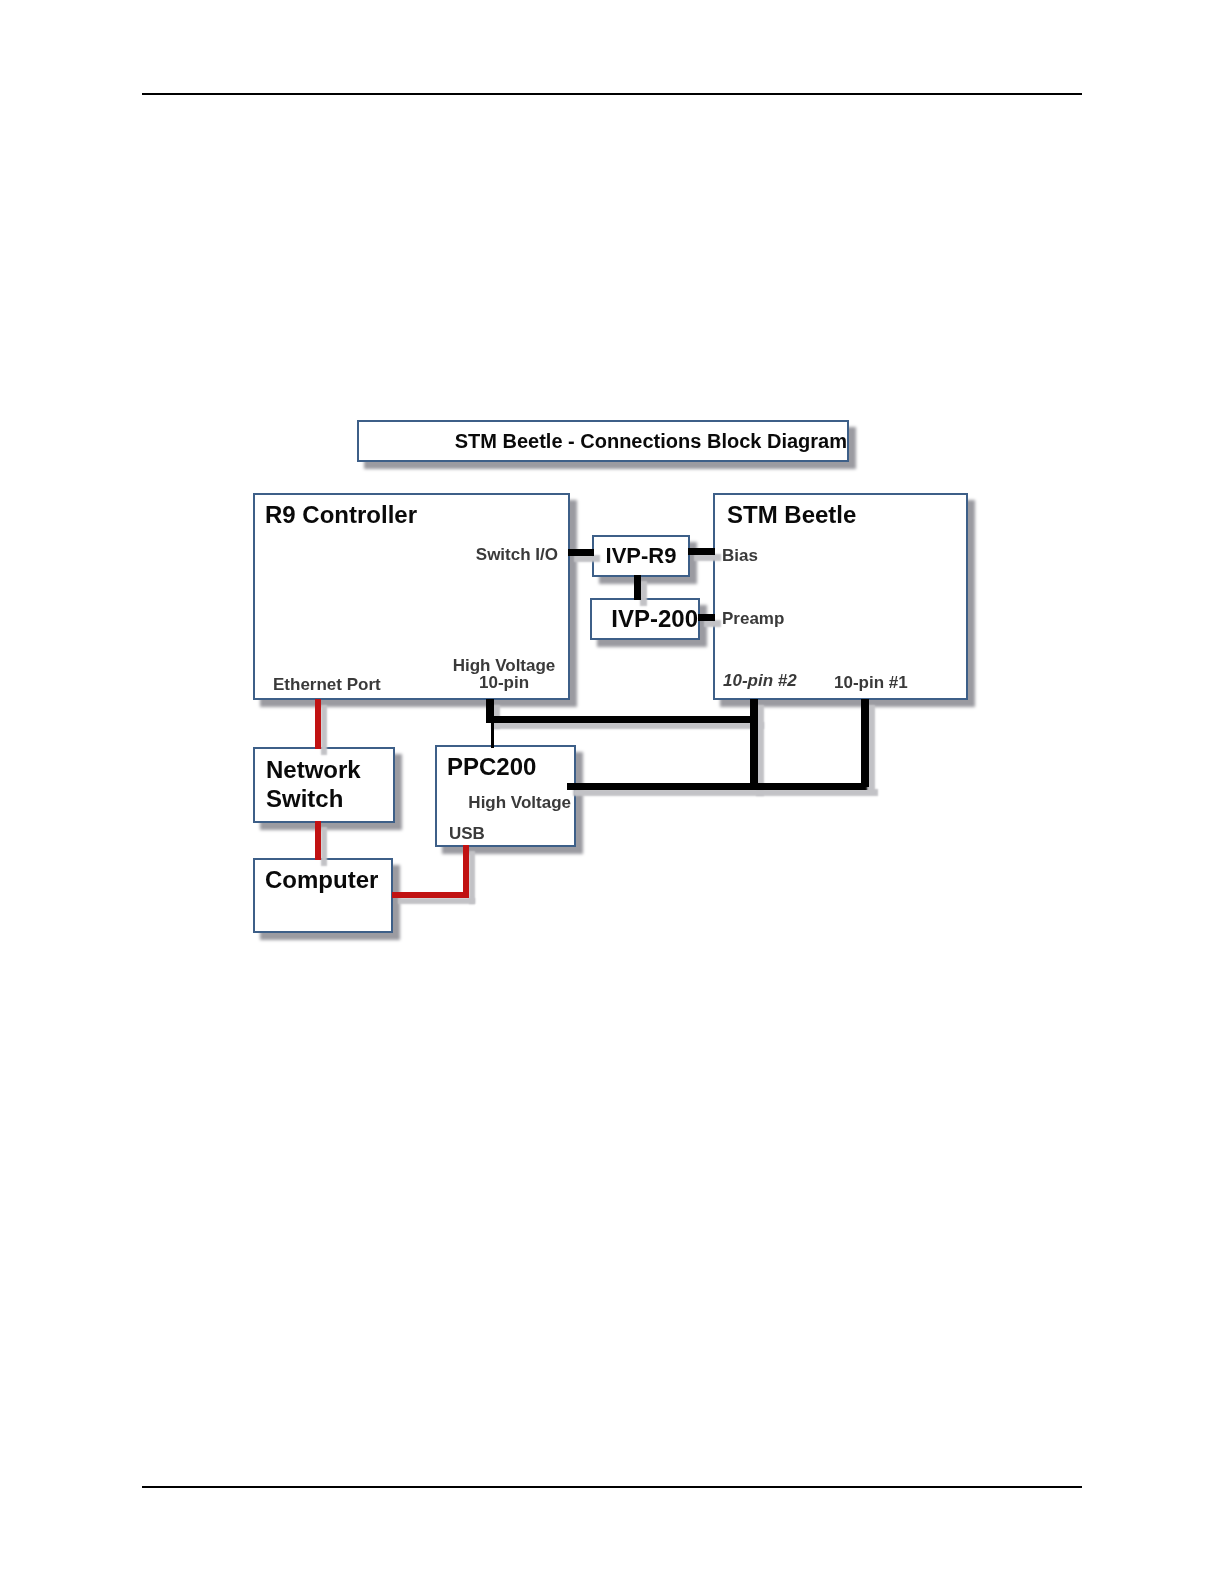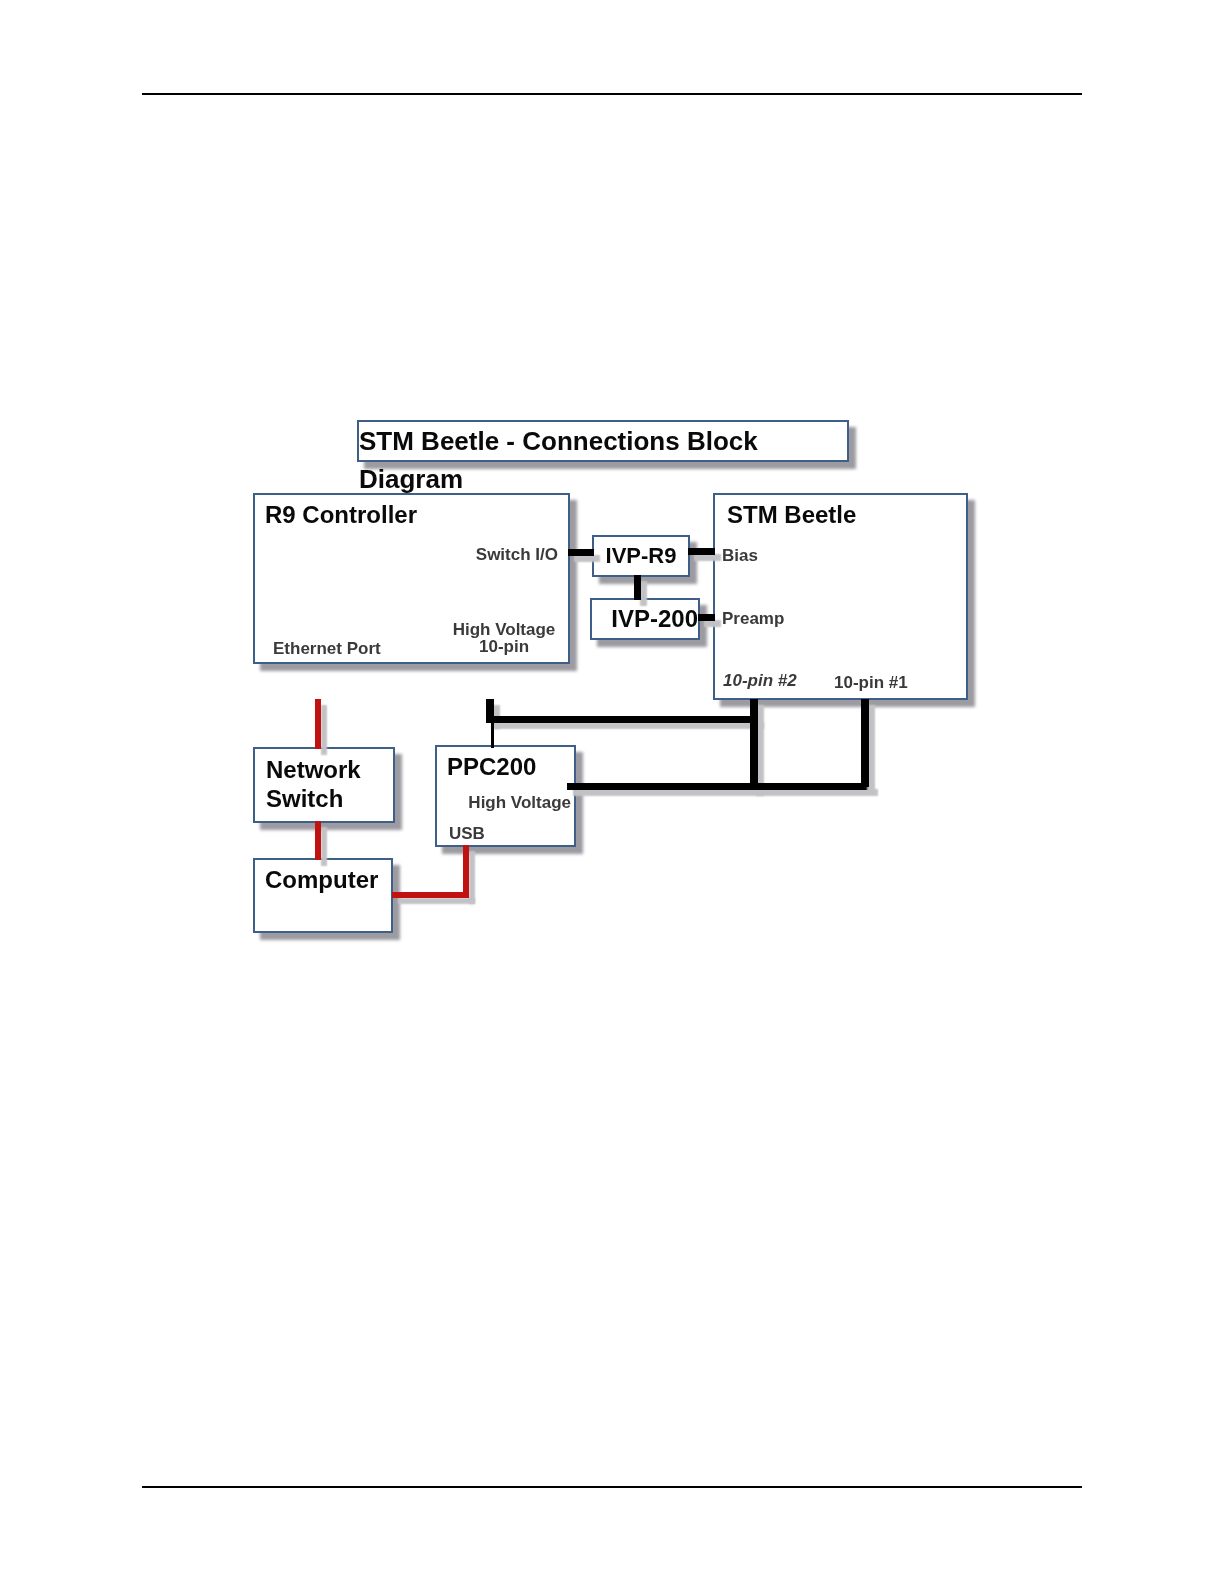--- a/index.html
+++ b/index.html
@@ -24,35 +24,35 @@
   }
   .ctr { text-align:center; }
 
   
   .lineb { position:absolute; background:#000000; z-index:2; box-shadow:6px 6px 2px #c2c2c6; }
   .liner { position:absolute; background:#c11212; z-index:2; box-shadow:6px 6px 2px #c2c2c6; }
 
   .titlebar {
     position:absolute; left:357px; top:420px; width:492px; height:42px;
     box-sizing:border-box; background:#fff; border:2px solid #3d5f88;
-    box-shadow:7px 7px 3px #9b9ba1; text-align:left; line-height:38px;
-    font-weight:bold; font-size:26px; color:#0a0a0a; z-index:1;
+    box-shadow:7px 7px 3px #9b9ba1; text-align:right; line-height:38px;
+    font-weight:bold; font-size:20px; color:#0a0a0a; z-index:1;
   }
 </style>
 </head>
 <body>
 
 <div id="page">
 
   <div class="rule" style="left:142px; top:93px; width:940px;"></div>
   <div class="rule" style="left:142px; top:1486px; width:940px;"></div>
 
   <div class="titlebar">STM Beetle - Connections Block Diagram</div>
 
-  <div class="box" style="left:253px; top:493px; width:317px; height:171px;">
+  <div class="box" style="left:253px; top:493px; width:317px; height:207px;">
     <div class="btitle" style="left:10px; top:7px;">R9 Controller</div>
     <div class="plabel" style="right:10px; top:50px;">Switch I/O</div>
     <div class="plabel ctr" style="left:184px; width:130px; bottom:23px;">High Voltage</div>
     <div class="plabel ctr" style="left:184px; width:130px; bottom:6px;">10-pin</div>
     <div class="plabel" style="left:18px; bottom:4px;">Ethernet Port</div>
   </div>
 
   <div class="box" style="left:713px; top:493px; width:255px; height:207px;">
     <div class="btitle" style="left:12px; top:7px;">STM Beetle</div>
     <div class="plabel" style="left:7px; top:51px;">Bias</div>

